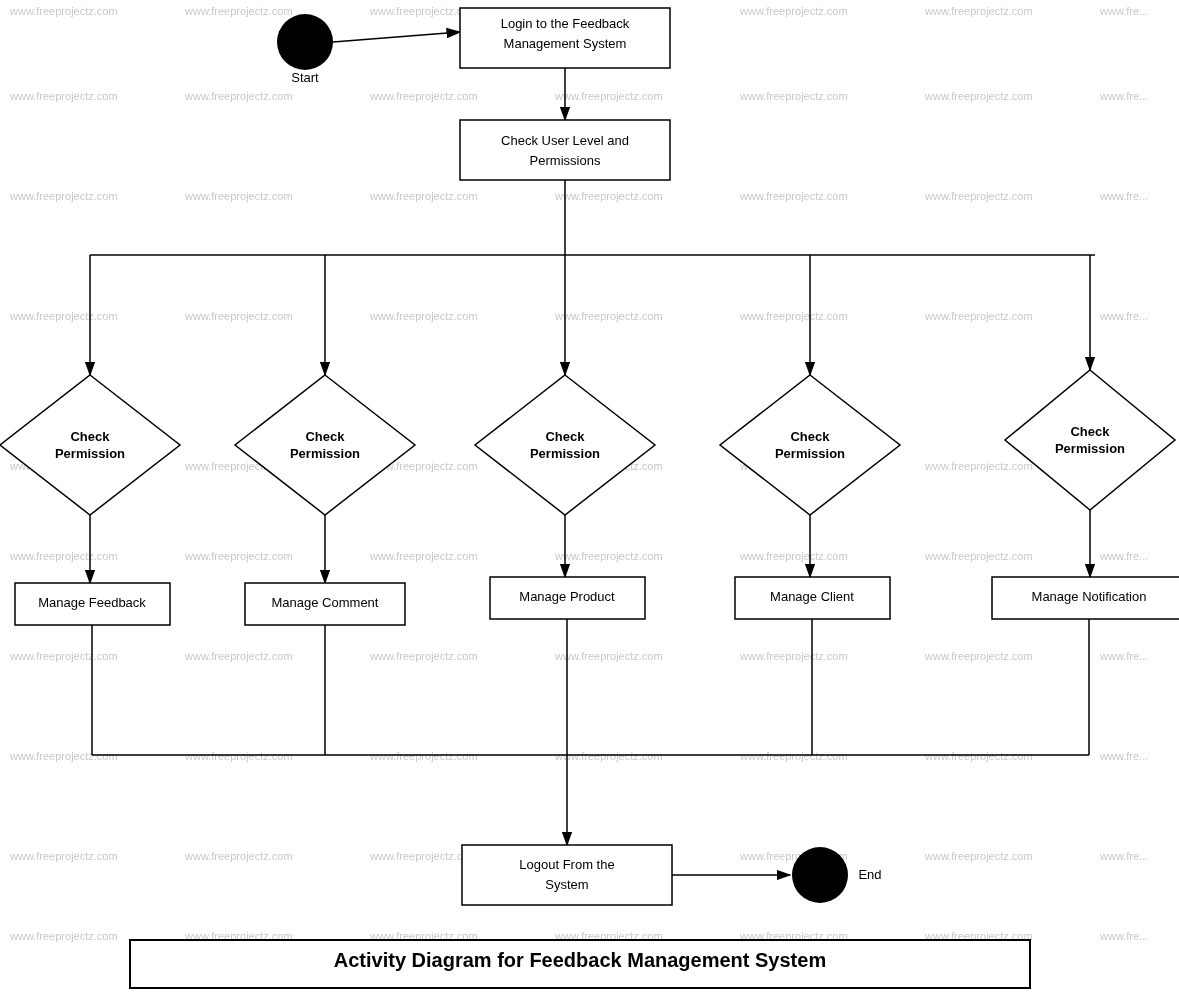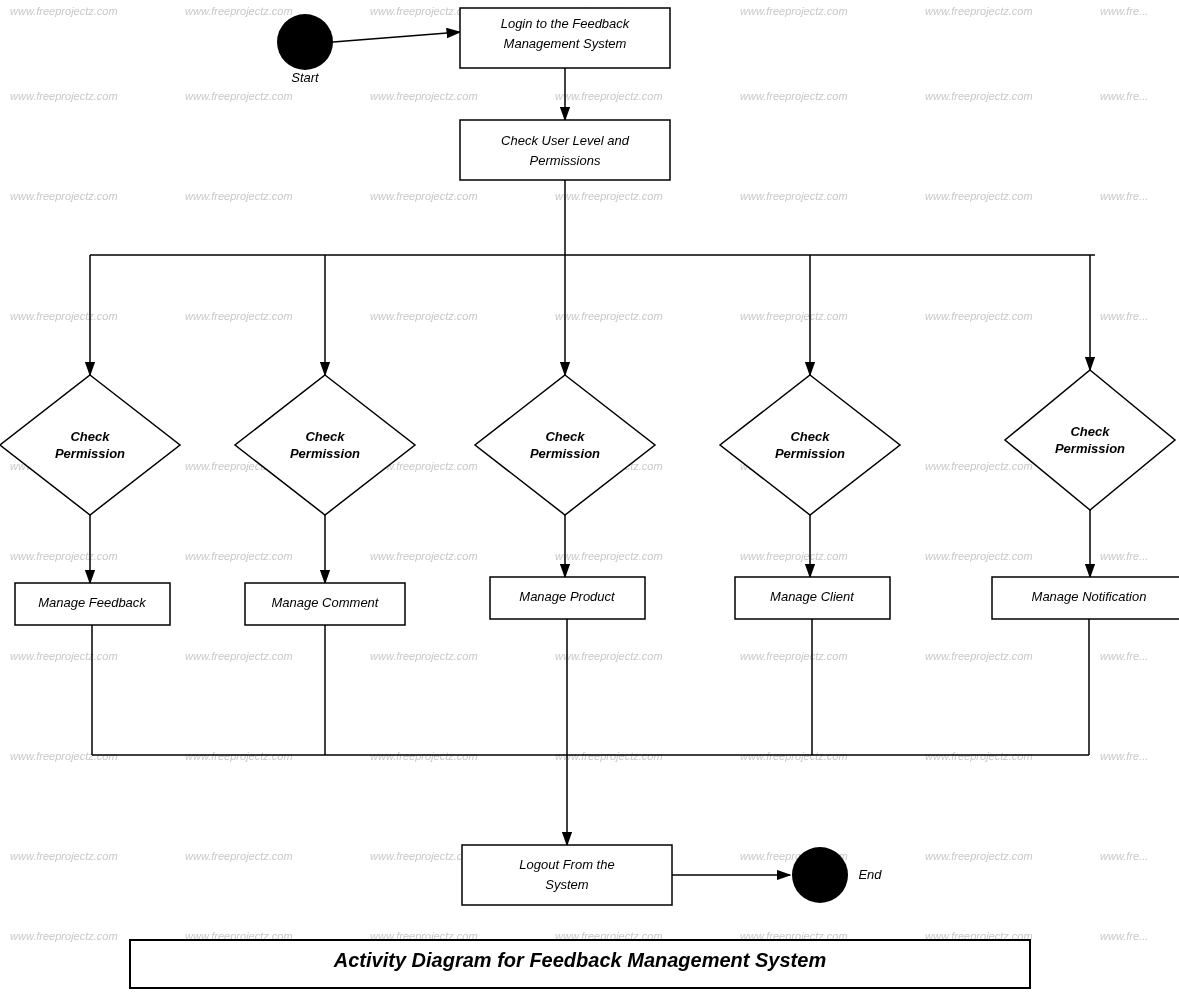--- a/index.html
+++ b/index.html
@@ -9,21 +9,20 @@
       width: 1179px;
       height: 994px;
       overflow: hidden;
       position: relative;
     }
     .diagram-container {
       position: absolute;
       top: 0; left: 0;
       width: 1179px;
       height: 862px;
-      font-style: italic;
     }
     svg {
       width: 1179px;
       height: 994px;
     }
     .watermark {
       fill: #c8c8c8;
       font-size: 11px;
       font-family: Arial, sans-serif;
     }

